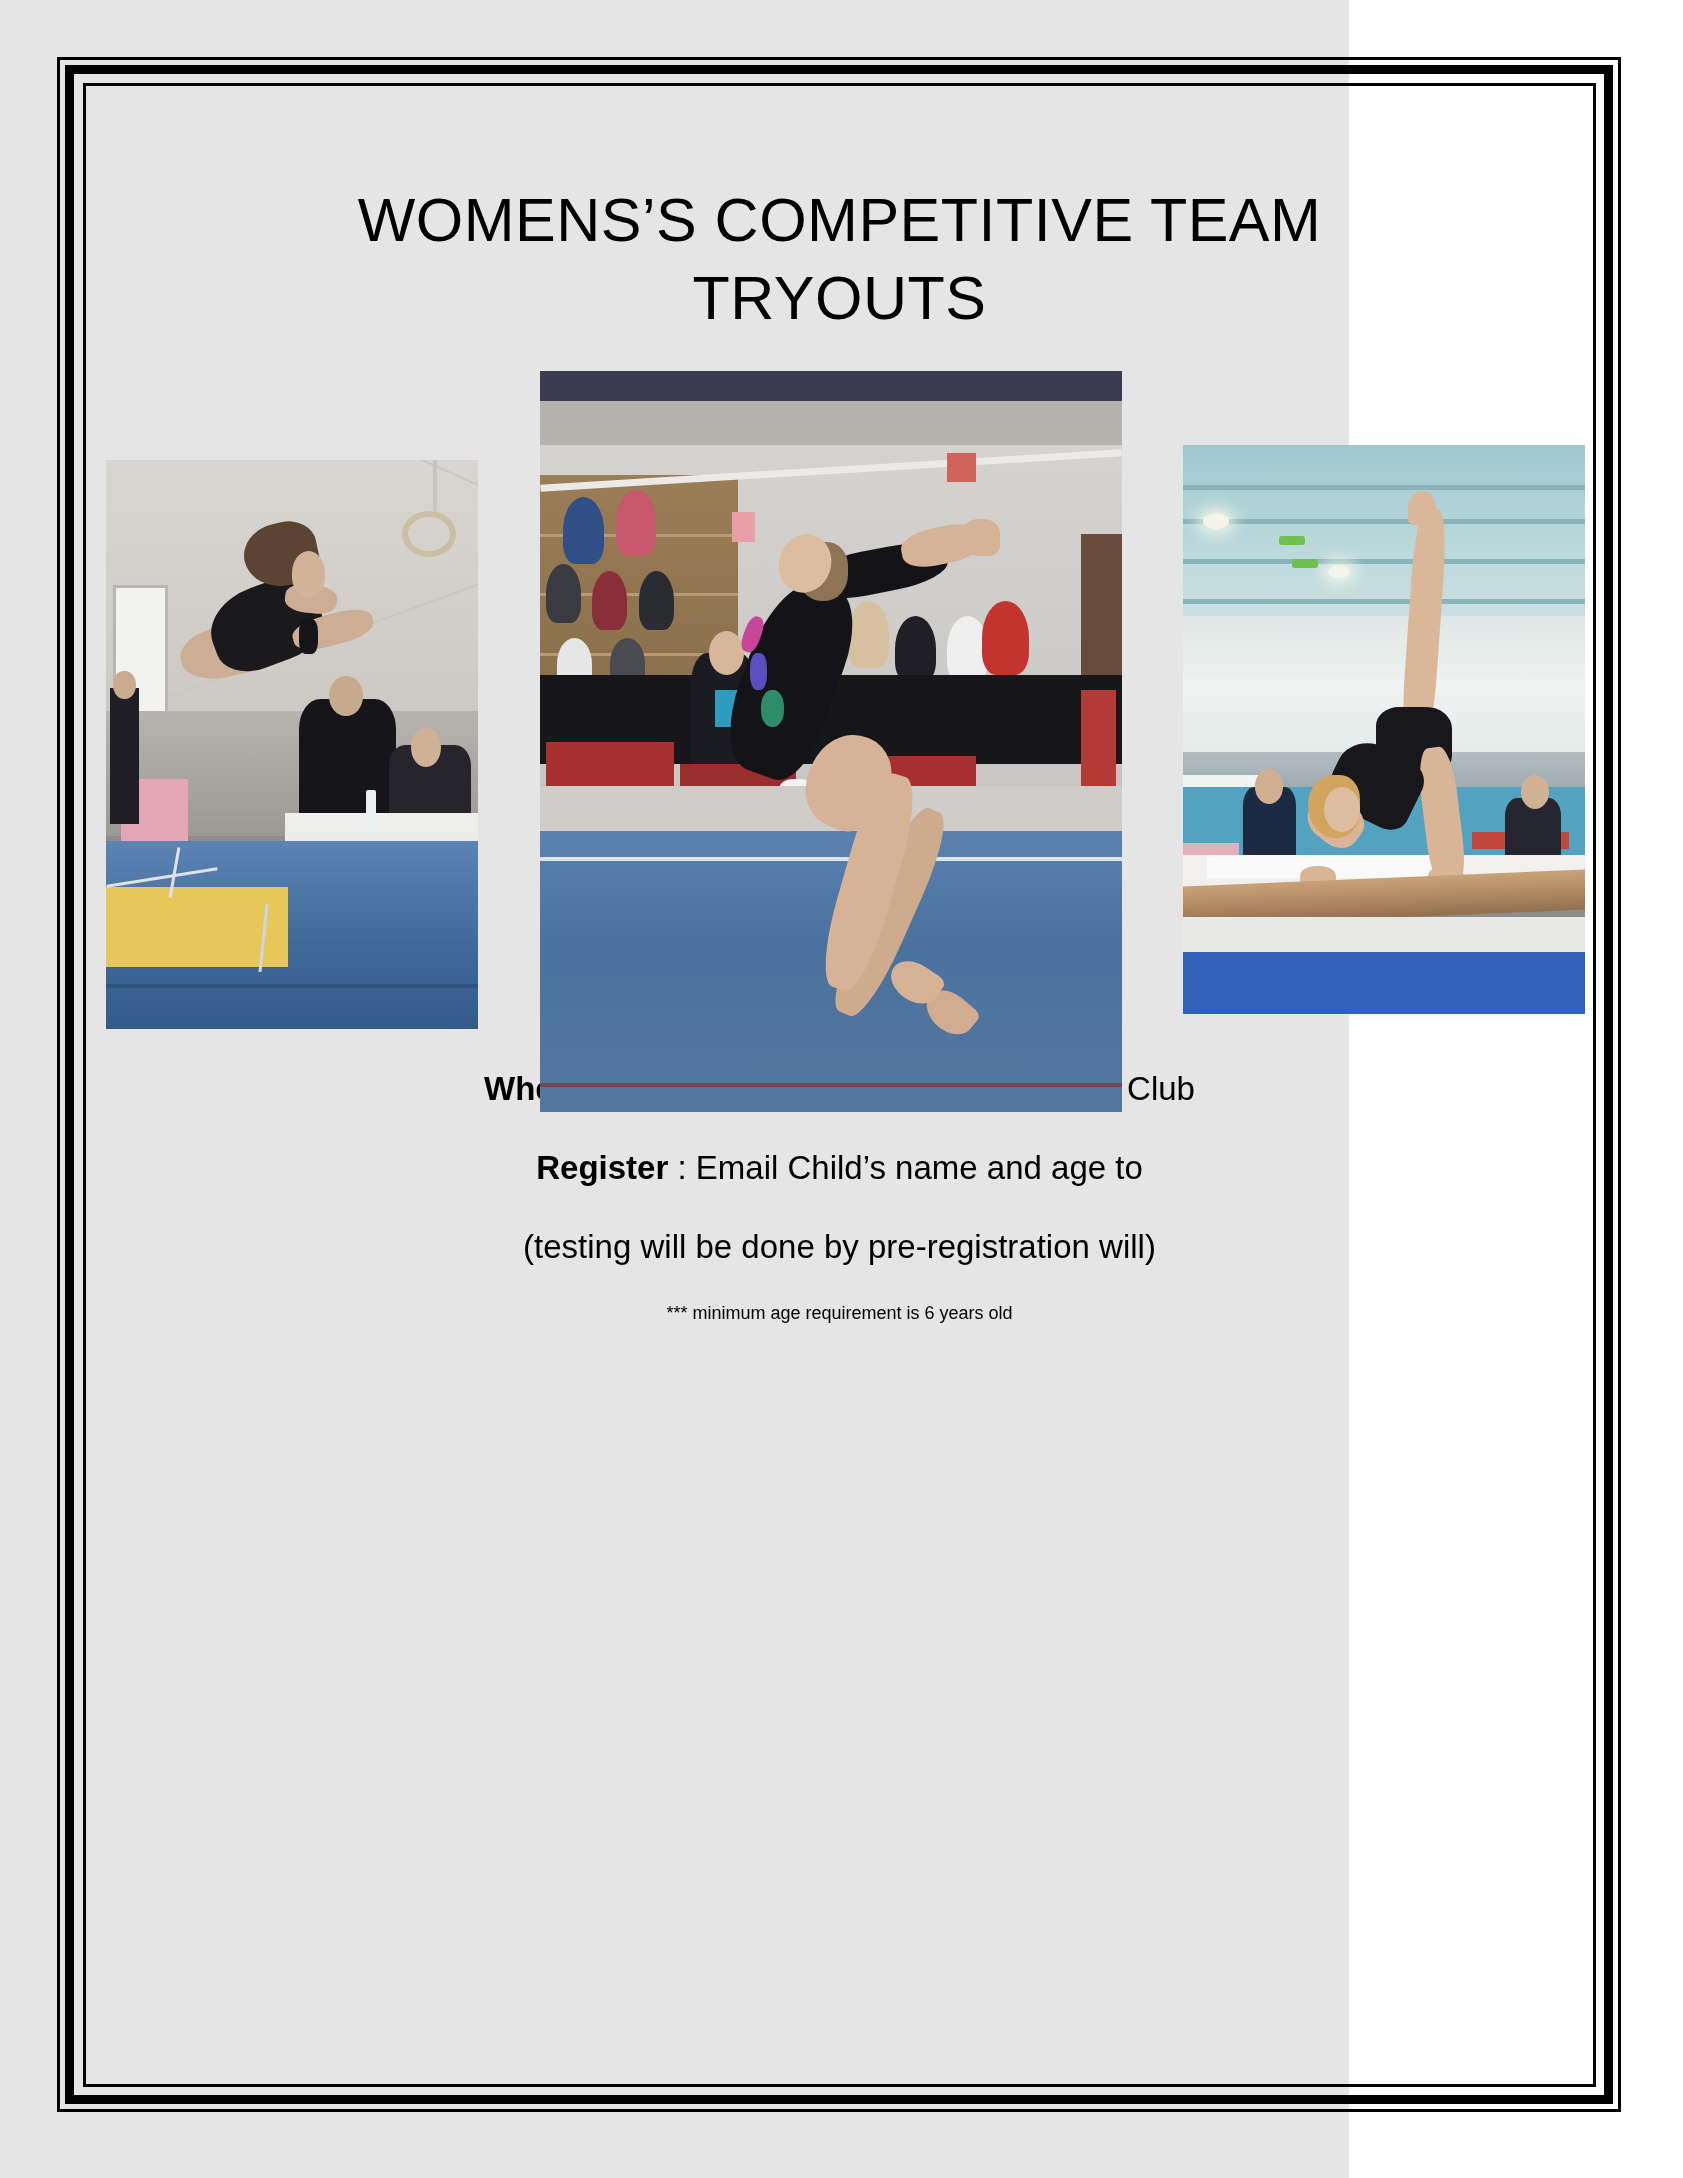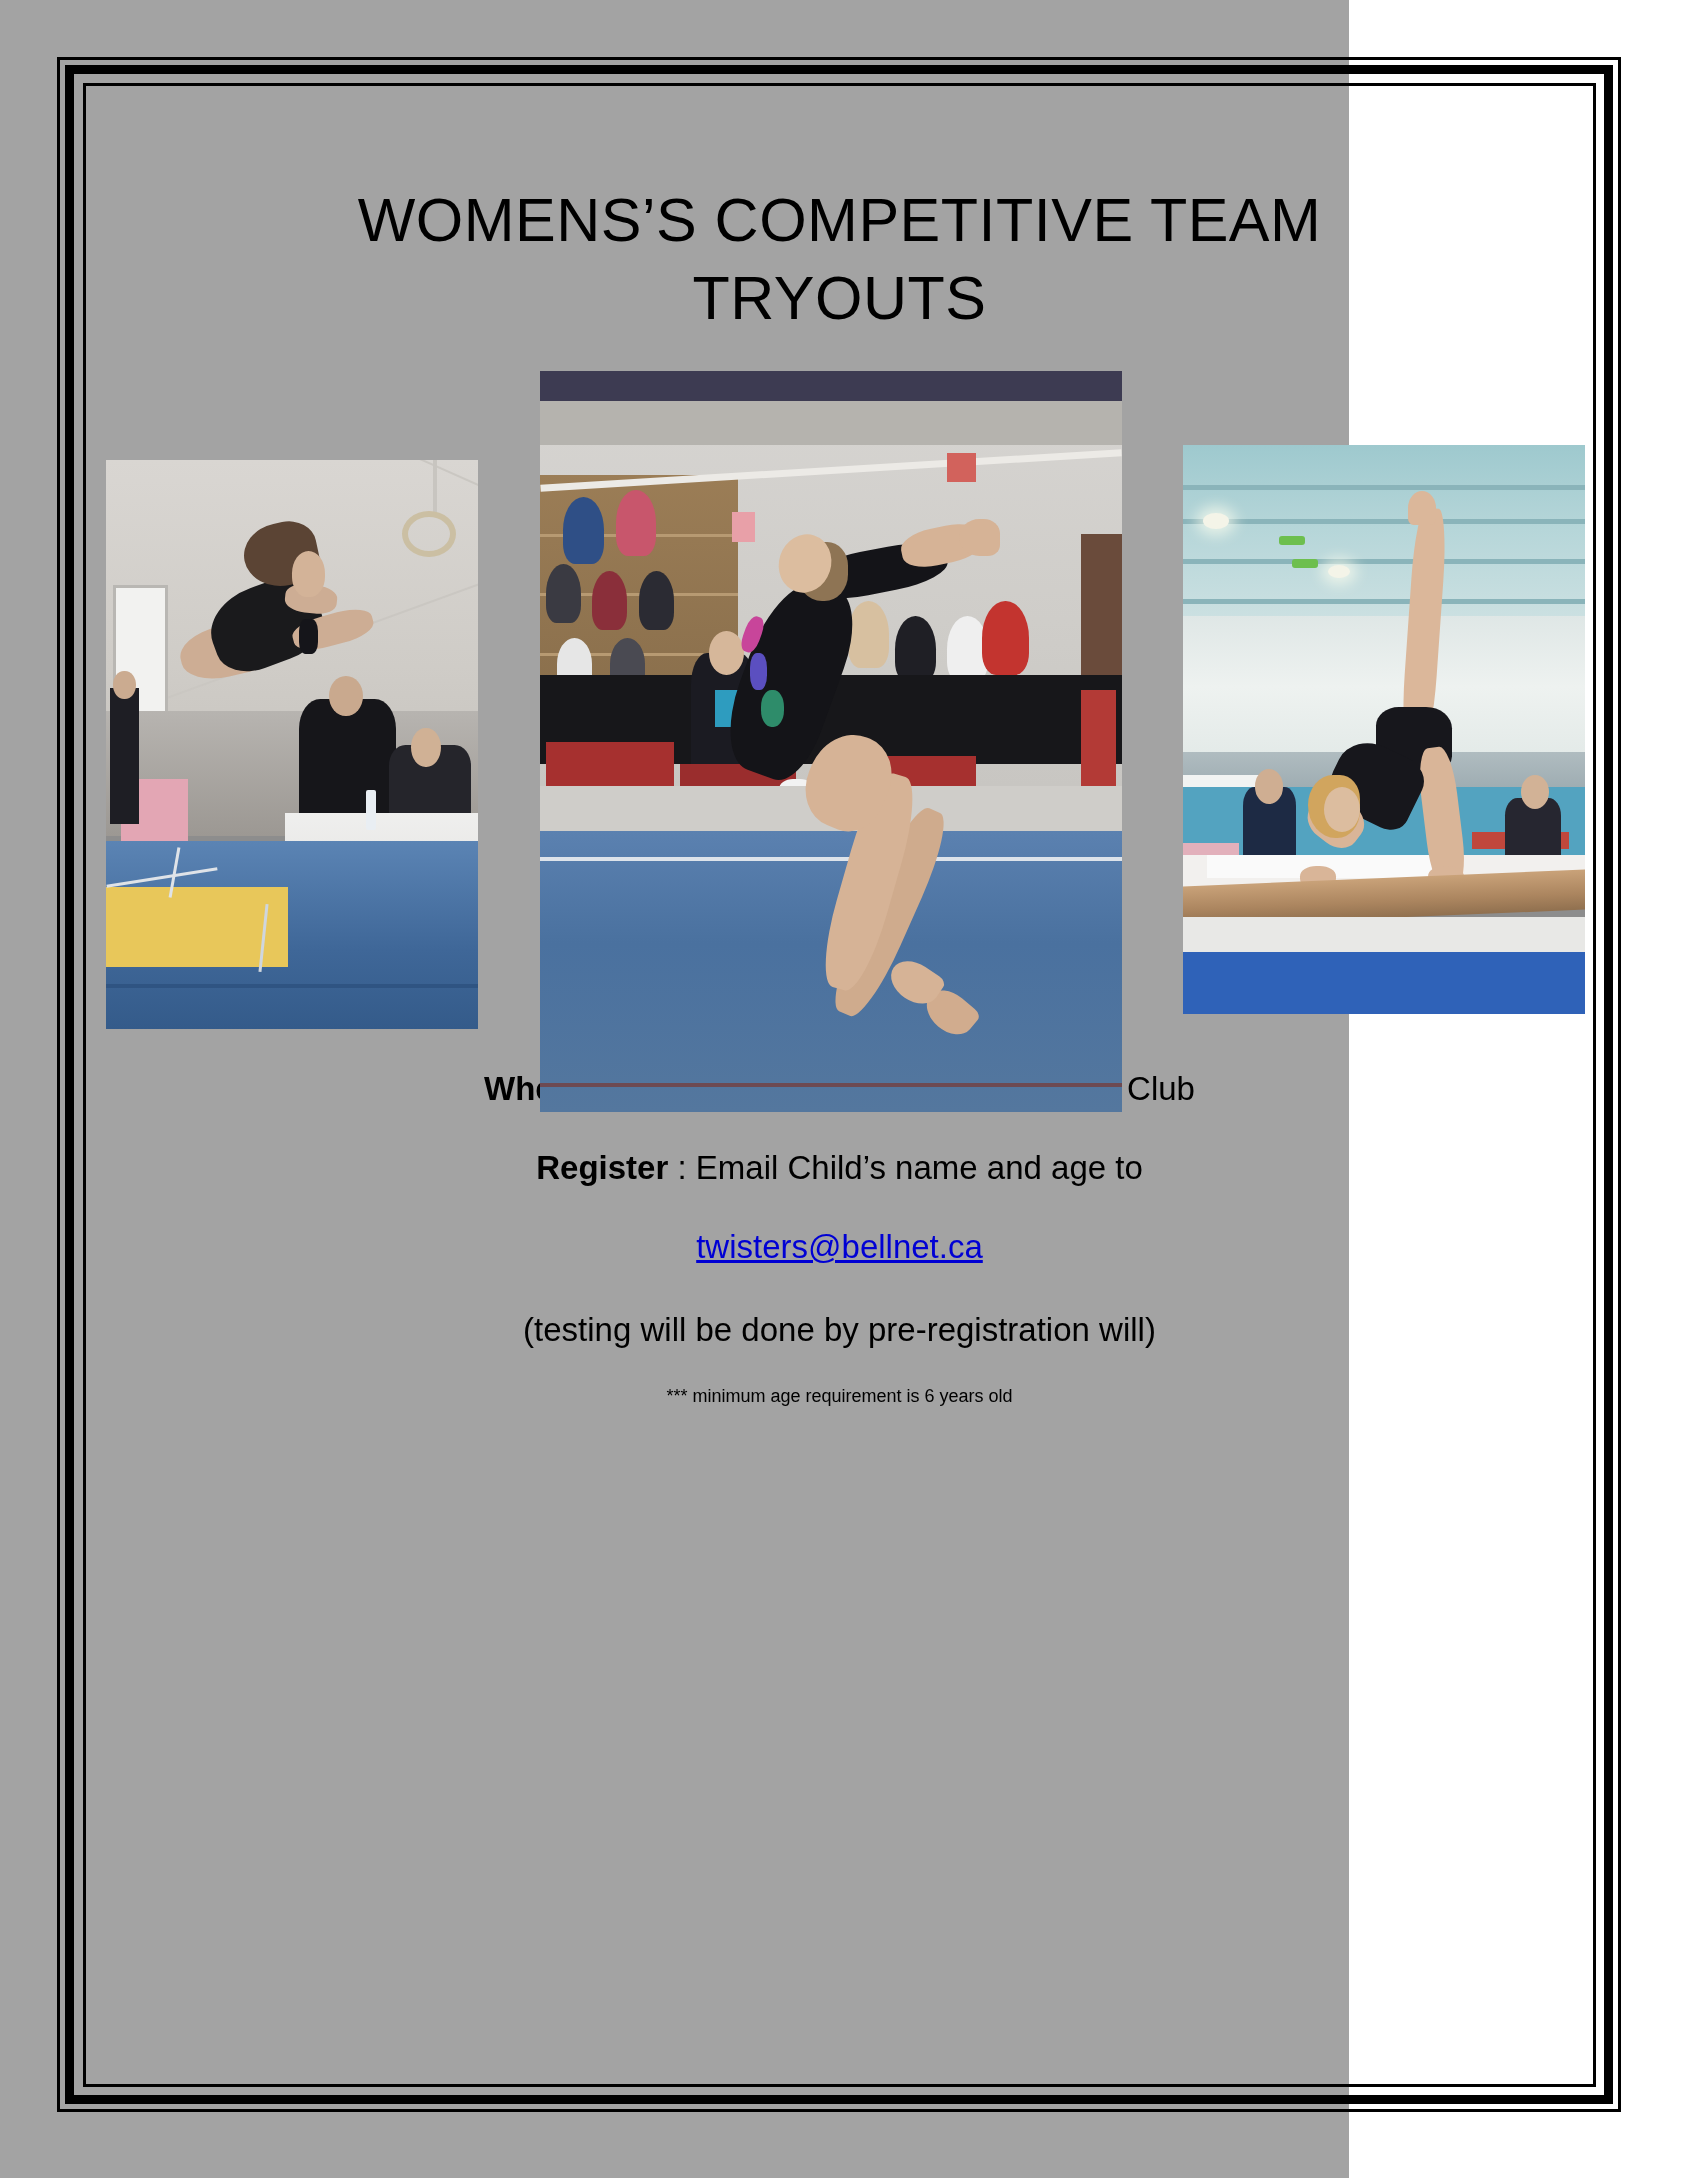--- a/index.html
+++ b/index.html
@@ -13,21 +13,21 @@
     font-family: "Liberation Sans", sans-serif;
     color: #000000;
     overflow: hidden;
   }
 
   
   .page {
     position: relative;
     width: 1349px;
     height: 2178px;
-    background: #a3a3a3;
+    background: #e5e5e5;
   }
   .frame-outer {
     position: absolute;
     left: 57px;
     top: 57px;
     width: 1564px;
     height: 2055px;
     border: 3px solid #000000;
     box-sizing: border-box;
   }
@@ -380,21 +380,20 @@
 
     </div>
 
     <div class="details">
 
       <p class="detail-line"><span class="lead">Where</span><span> : </span><span>Twisters Gymnastics &amp; Trampoline Club</span></p>
 
 
       <p class="detail-line"><span class="lead">Register</span><span> : </span><span>Email Child’s name and age to</span></p>
 
-      <p class="detail-line email-line"><a class="email-link" href="#">twisters@bellnet.ca</a></p>
 
       <p class="detail-line note-line">(testing will be done by pre-registration will)</p>
 
       <p class="fineprint">*** minimum age requirement is 6 years old</p>
 
     </div>
 
   </div>
 </div>
 

